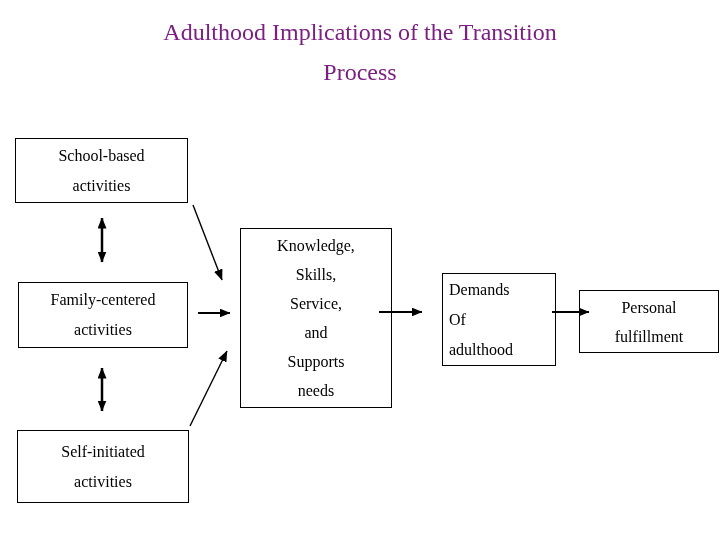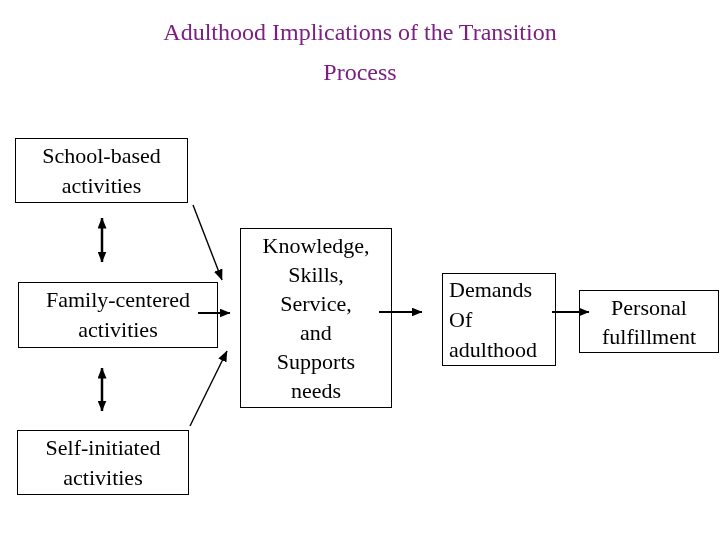--- a/index.html
+++ b/index.html
@@ -29,27 +29,27 @@
   }
   .dbox {
     position: absolute;
     box-sizing: border-box;
     border: 1px solid #000000;
     background: #ffffff;
     display: flex;
     align-items: center;
     justify-content: center;
     text-align: center;
-    font-size: 22px;
+    font-size: 16px;
     line-height: 30px;
     white-space: pre-line;
   }
   .box-school   { left: 15px;  top: 138px; width: 173px; height: 65px; }
-  .box-family   { left: 18px;  top: 282px; width: 200px; height: 66px; }
-  .box-self     { left: 17px;  top: 430px; width: 172px; height: 65px; }
+  .box-family   { left: 18px;  top: 282px; width: 170px; height: 66px; }
+  .box-self     { left: 17px;  top: 430px; width: 172px; height: 73px; }
   .box-needs    { left: 240px; top: 228px; width: 152px; height: 180px; line-height: 29px; }
   .box-demands  { left: 430px; top: 273px; width: 114px; height: 93px;
                   justify-content: flex-start; text-align: left; padding-left: 6px; margin-left: 12px; }
   .box-personal { left: 579px; top: 290px; width: 140px; height: 63px; line-height: 29px; }
   .arrow-layer {
     position: absolute;
     left: 0;
     top: 0;
     width: 720px;
     height: 540px;

